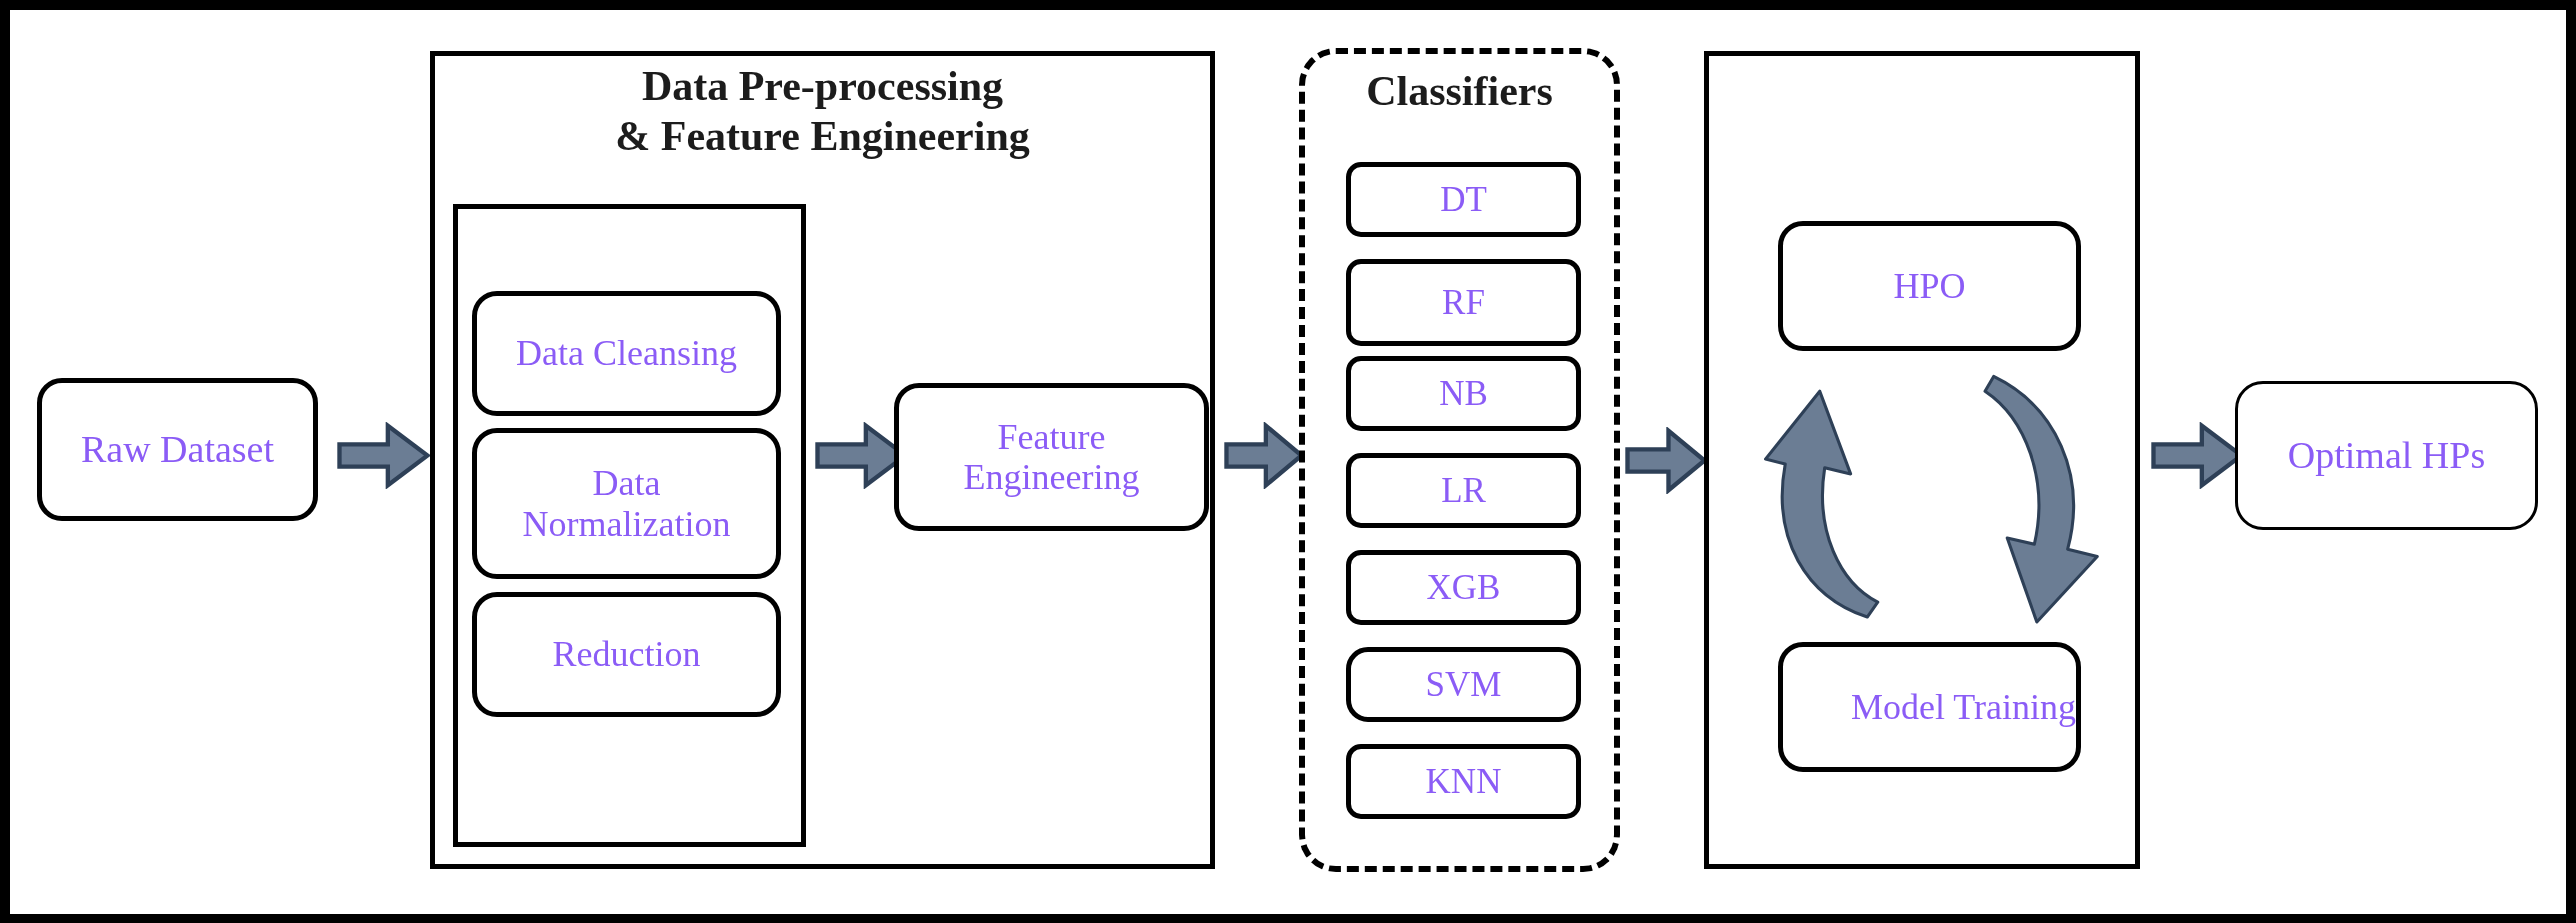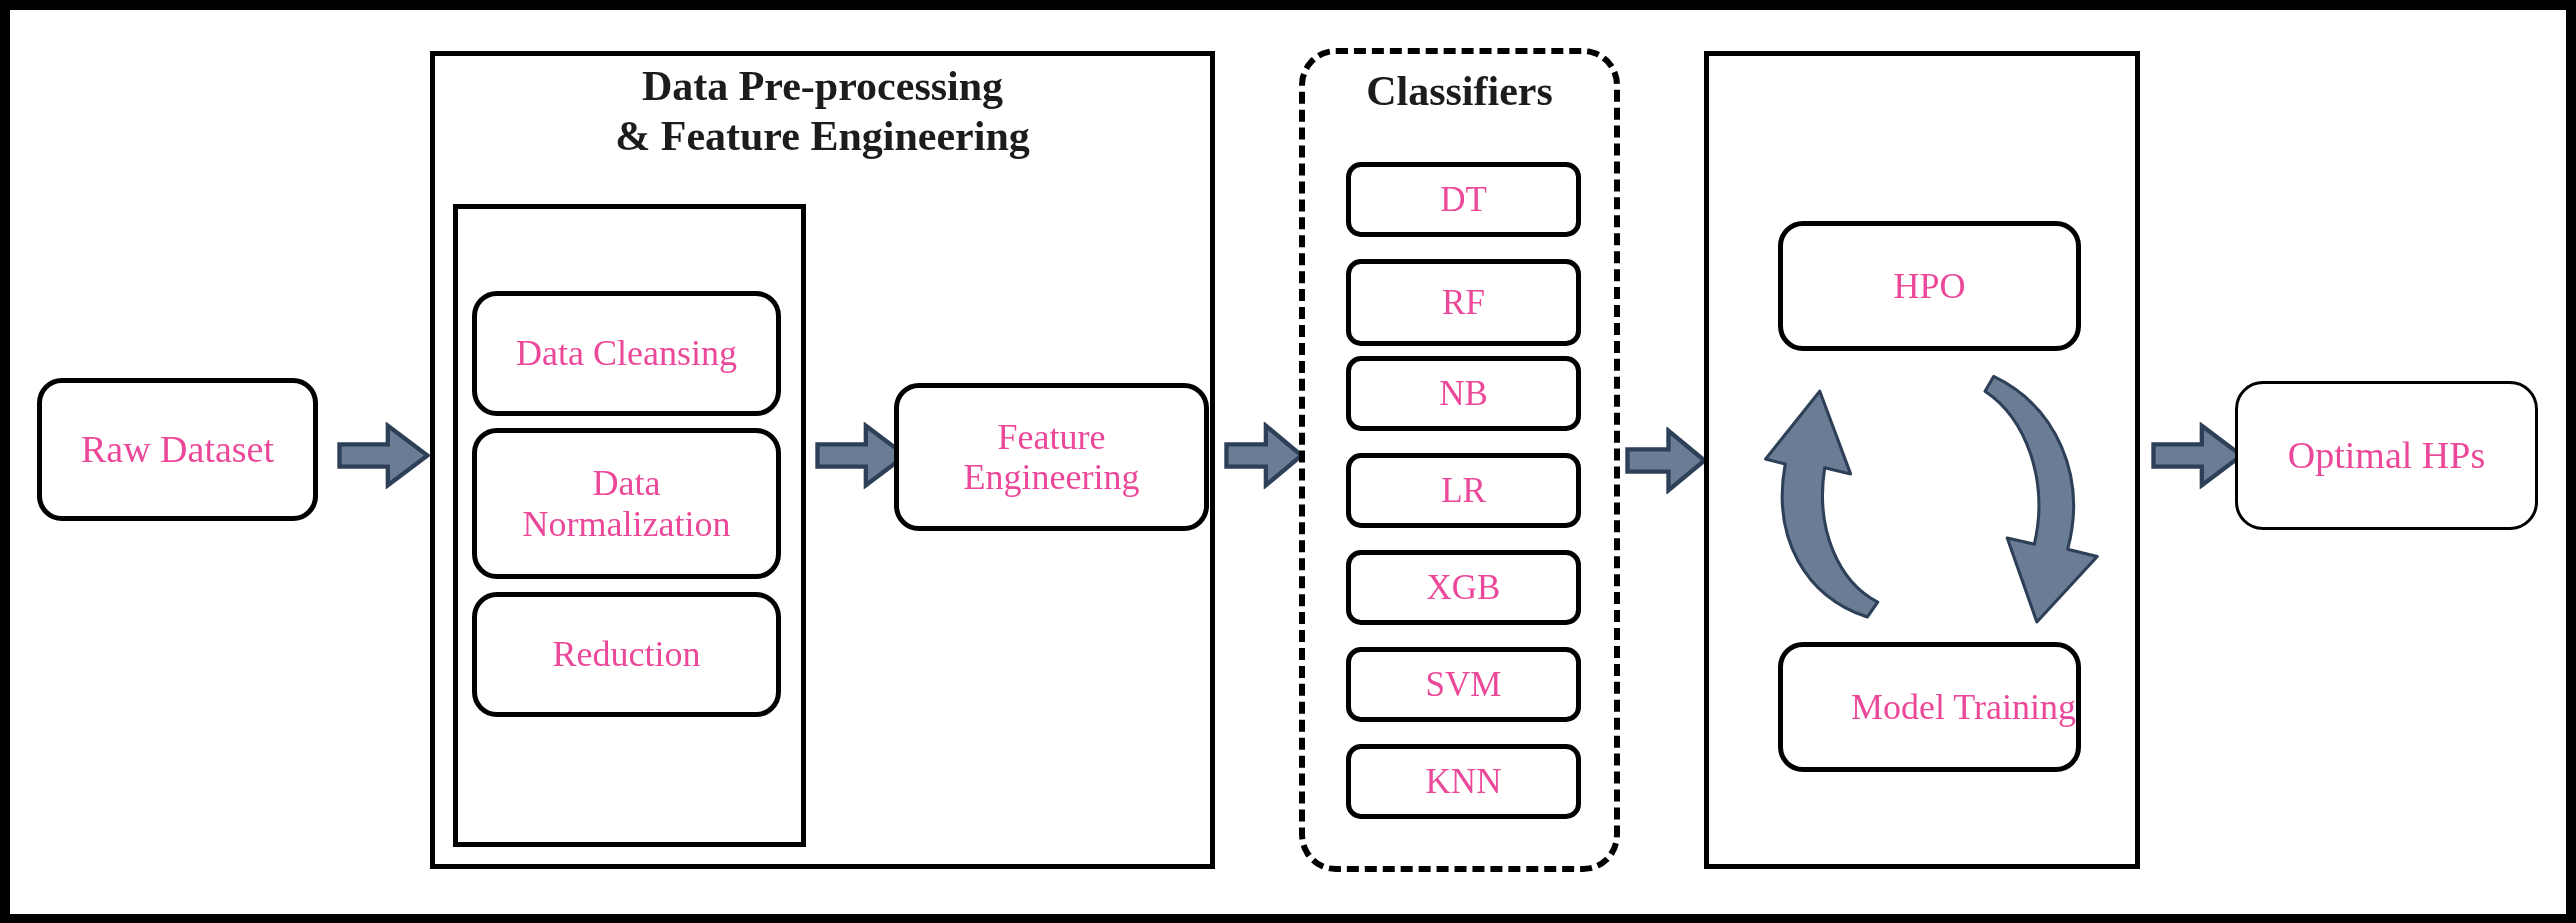--- a/index.html
+++ b/index.html
@@ -28,21 +28,21 @@
   .node{
     position:absolute;
     box-sizing:border-box;
     background:#ffffff;
     border:5.6px solid #000000;
     border-radius:25px;
     display:flex;
     align-items:center;
     justify-content:center;
     text-align:center;
-    color:#ec4899;
+    color:#8b5cf6;
     font-family:"Liberation Serif",serif;
     font-weight:400;
     line-height:1.12;
   }
   .node.thin{ border-width:3.1px; border-radius:28px; }
 
   
   .panel{
     position:absolute;
     box-sizing:border-box;
@@ -150,21 +150,21 @@
   </div>
   <div class="node" style="left:1346px; top:356px; width:235px; height:75px; font-size:35px; border-radius:15px;">
     <span class="lbl">NB</span>
   </div>
   <div class="node" style="left:1346px; top:453px; width:235px; height:75px; font-size:35px; border-radius:15px;">
     <span class="lbl">LR</span>
   </div>
   <div class="node" style="left:1346px; top:550px; width:235px; height:75px; font-size:35px; border-radius:15px;">
     <span class="lbl">XGB</span>
   </div>
-  <div class="node" style="left:1346px; top:647px; width:235px; height:75px; font-size:35px; border-radius:15px;">
+  <div class="node" style="left:1346px; top:647px; width:235px; height:75px; font-size:35px; border-radius:22px;">
     <span class="lbl">SVM</span>
   </div>
   <div class="node" style="left:1346px; top:744px; width:235px; height:75px; font-size:35px; border-radius:15px;">
     <span class="lbl">KNN</span>
   </div>
 
   <div class="block-arrow" style="left:1625px; top:427px; width:82px; height:67px;">
     <svg viewBox="0 0 132 108" preserveAspectRatio="none">
       <polygon points="4,36 70,36 70,6 128,54 70,102 70,72 4,72" fill="#6b7d94" stroke="#2e4057" stroke-width="7" stroke-linejoin="miter"></polygon>
     </svg>

